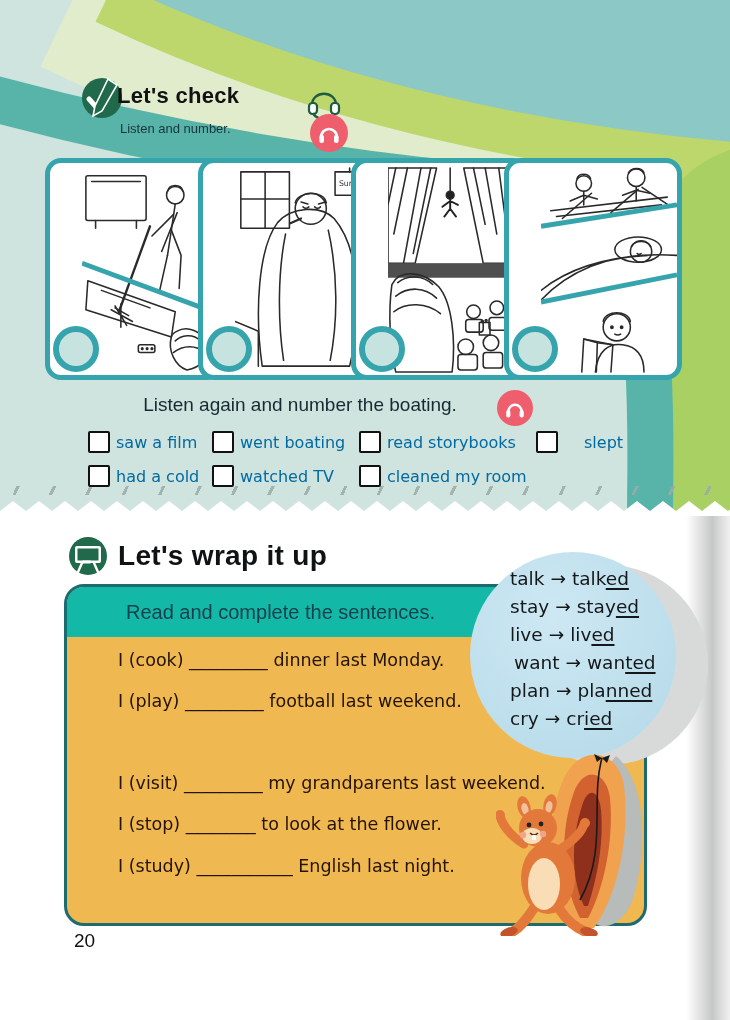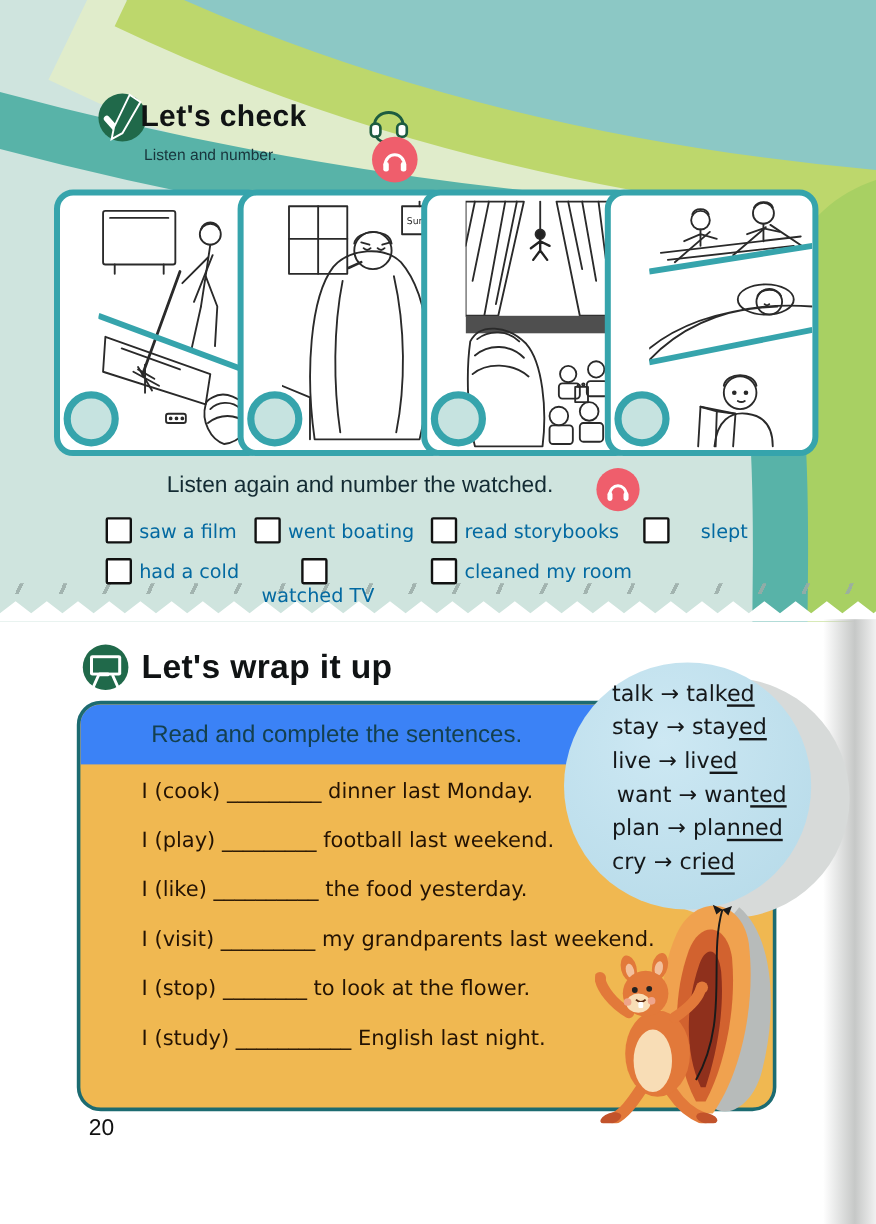--- a/index.html
+++ b/index.html
@@ -10,42 +10,42 @@
   
   #decor{position:absolute;top:0;left:0;z-index:0;}
   #white-body{position:absolute;top:518px;left:0;width:730px;height:502px;background:#fff;z-index:1;}
   #zig{position:absolute;top:498px;left:0;z-index:2;}
   #slashes{position:absolute;top:486px;left:0;width:730px;height:9px;z-index:2;
     background:repeating-linear-gradient(115deg,transparent 0 15px,#9aaba7 15px 18px,transparent 18px 33px);opacity:.85;}
   #edge-shadow{position:absolute;top:516px;left:686px;width:44px;height:504px;z-index:2;
     background:linear-gradient(90deg,rgba(200,202,201,0),#c6c8c7 60%,#f1f1f1);}
 
   
-  .big-title{font-weight:800;font-size:25px;color:#101314;letter-spacing:.3px;z-index:3;}
+  .big-title{font-weight:800;font-size:22px;color:#101314;letter-spacing:.3px;z-index:3;}
   .instruction{font-size:13px;color:#18353c;z-index:3;}
   .audio-badge{width:38px;height:38px;border-radius:50%;background:#ef5e6c;z-index:3;
     display:flex;align-items:center;justify-content:center;}
 
   
   .panel{width:136px;height:212px;background:#fff;border:5px solid #36a4ac;border-radius:16px;
     overflow:hidden;z-index:3;padding-left:32px;}
   .panel svg{display:block;}
   .num-circle{position:absolute;left:3px;bottom:3px;width:34px;height:34px;border-radius:50%;
     border:6px solid #36a4ac;background:#c6e3e0;}
   .sketch{stroke:#2a2a2a;stroke-width:1.6;fill:none;stroke-linecap:round;stroke-linejoin:round;}
 
   
   .phrase{display:flex;align-items:center;z-index:3;font-family:"DejaVu Sans",sans-serif;}
   .cbox{width:18px;height:18px;background:#fff;border:2.6px solid #111;border-radius:2px;flex:none;}
   .phrase span{margin-left:6px;font-size:16px;color:#0369a1;}
 
   
   #wrap-box{left:64px;top:584px;width:577px;height:336px;border:3px solid #1c6b71;border-radius:20px;
     overflow:hidden;z-index:3;background:#f0b851;}
-  #wrap-header{height:50px;background:#3b82f6;display:flex;align-items:center;justify-content:center;
+  #wrap-header{height:50px;background:#14b8a6;display:flex;align-items:center;justify-content:center;
     padding-right:150px;font-size:20px;color:#14404f;}
   .sentence{position:absolute;left:118px;font-family:"DejaVu Sans",sans-serif;font-size:17.5px;color:#241303;z-index:4;}
 
   
   #bubble-shadow{left:508px;top:565px;width:200px;height:200px;border-radius:50%;background:#d7dad9;z-index:4;}
   #bubble{left:470px;top:552px;width:206px;height:206px;border-radius:50%;z-index:5;
     background:radial-gradient(circle at 40% 32%,#cde8f3,#b4d9e8);padding:0;}
   .verb-line{position:absolute;left:510px;font-family:"DejaVu Sans",sans-serif;font-size:18.5px;color:#15181a;z-index:6;}
   .verb-line .arrow{margin:0 6px;}
   .verb-line u{text-decoration-thickness:1.6px;text-underline-offset:3px;}
@@ -219,21 +219,21 @@
           <circle cx="83" cy="166" r="1.2" fill="#222"></circle>
           <path d="M76,173 q3,2 6,0"></path>
         <path d="M56,212 C58,190 70,182 84,184 C100,186 106,196 106,212"></path>
         <path d="M42,212 L44,178 L74,184 L72,212"></path>
           <path d="M44,178 L58,182 L74,184 M58,182 L57,212"></path>
       </g>
     </svg>
     <div class="num-circle"></div>
   </div>
 
-  <div class="abs instruction" style="left:105px;top:394px;width:390px;text-align:center;font-size:19px;color:#132b33;">Listen again and number the watched.</div>
+  <div class="abs instruction" style="left:105px;top:394px;width:390px;text-align:center;font-size:19px;color:#132b33;">Listen again and number the boating.</div>
   <div class="abs audio-badge" style="left:497px;top:390px;width:36px;height:36px;">
     <svg width="22" height="21">
         <path d="M4,15 C4,4 18,4 18,15" stroke="#fff" stroke-width="2.4" fill="none"></path>
         <rect x="2.2" y="12" width="4.2" height="7.5" rx="2" fill="#fff"></rect>
         <rect x="15.6" y="12" width="4.2" height="7.5" rx="2" fill="#fff"></rect>
       </svg>
   </div>
 
   <div class="abs phrase" style="left:88px;top:431px;">
     <div class="cbox"></div>
@@ -248,21 +248,21 @@
       <span>read storybooks</span>
   </div>
   <div class="abs phrase" style="left:536px;top:431px;gap:20px;">
     <div class="cbox"></div>
       <span>slept</span>
   </div>
   <div class="abs phrase" style="left:88px;top:465px;">
     <div class="cbox"></div>
       <span>had a cold</span>
   </div>
-  <div class="abs phrase" style="left:212px;top:465px;flex-direction:column;">
+  <div class="abs phrase" style="left:212px;top:465px;">
     <div class="cbox"></div>
       <span>watched TV</span>
   </div>
   <div class="abs phrase" style="left:359px;top:465px;">
     <div class="cbox"></div>
       <span>cleaned my room</span>
   </div>
 
   <svg class="abs" style="left:68px;top:536px;z-index:3" width="42" height="42">
     <circle cx="20" cy="20" r="19" fill="#20694a"></circle>
@@ -272,21 +272,20 @@
     <rect x="14" y="24.5" width="9" height="3" rx="1" fill="#fff"></rect>
   </svg>
   <div class="abs big-title" style="left:118px;top:540px;font-size:28px;">Let's wrap it up</div>
 
   <div class="abs" id="wrap-box">
     <div id="wrap-header">Read and complete the sentences.</div>
   </div>
 
   <div class="abs sentence" style="top:650px;">I (cook) _________ dinner last Monday.</div>
   <div class="abs sentence" style="top:691px;">I (play) _________ football last weekend.</div>
-  <div class="abs sentence" style="top:732px;">I (like) __________ the food yesterday.</div>
   <div class="abs sentence" style="top:773px;">I (visit) _________ my grandparents last weekend.</div>
   <div class="abs sentence" style="top:814px;">I (stop) ________ to look at the flower.</div>
   <div class="abs sentence" style="top:856px;">I (study) ___________ English last night.</div>
 
   <div class="abs" id="bubble-shadow"></div>
   <div class="abs" id="bubble"></div>
   <div class="verb-line" style="top:568px;"><span>talk</span><span class="arrow">→</span><span>talk</span><u>ed</u></div>
   <div class="verb-line" style="top:596px;"><span>stay</span><span class="arrow">→</span><span>stay</span><u>ed</u></div>
   <div class="verb-line" style="top:624px;"><span>live</span><span class="arrow">→</span><span>liv</span><u>ed</u></div>
   <div class="verb-line" style="top:652px;left:514px;"><span>want</span><span class="arrow">→</span><span>wan</span><u>ted</u></div>

